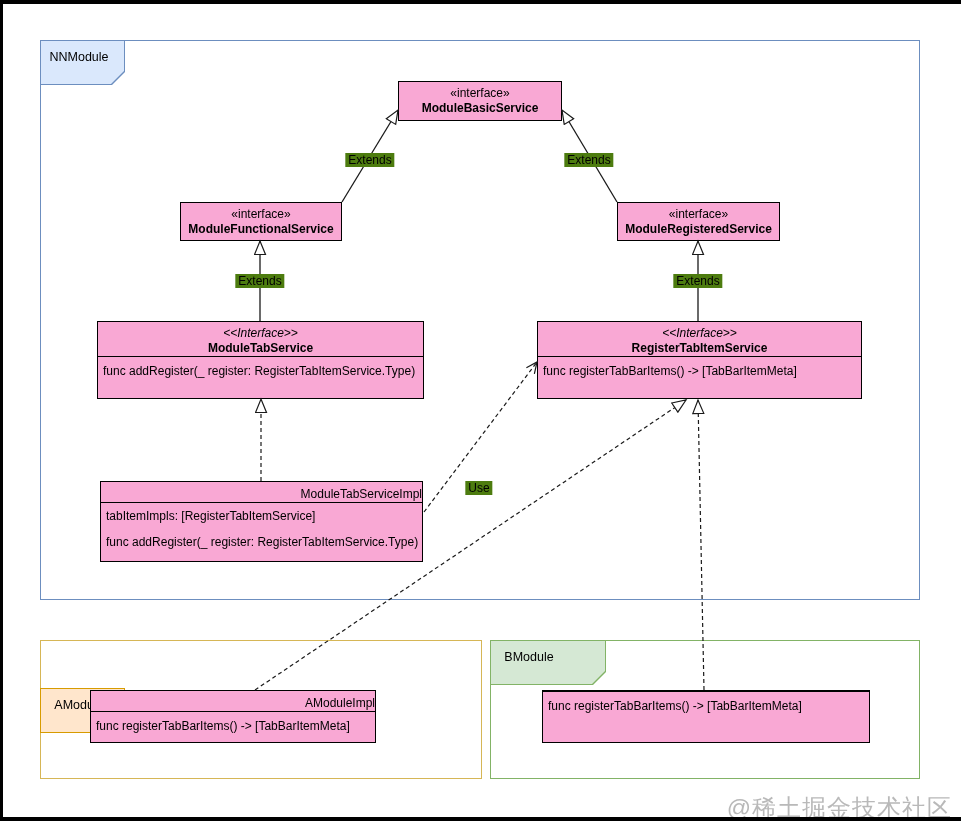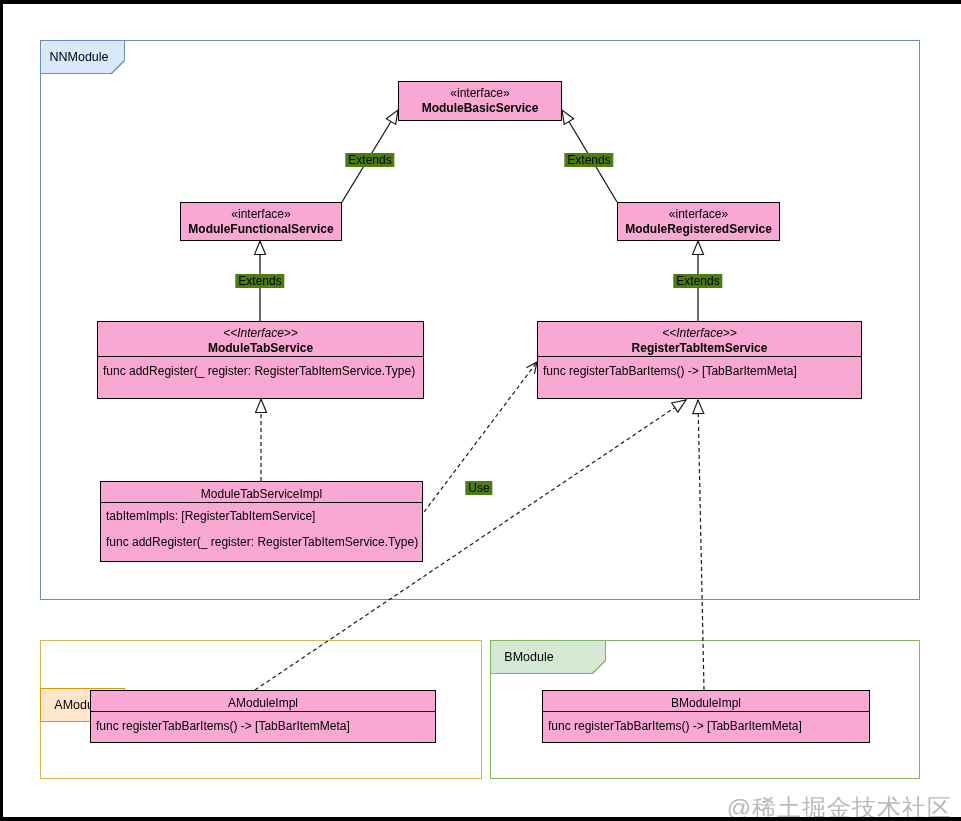--- a/index.html
+++ b/index.html
@@ -13,21 +13,21 @@
   .frame-top    { position:absolute; left:0; top:0; width:961px; height:4px; background:#000; }
   .frame-left   { position:absolute; left:0; top:0; width:3px; height:821px; background:#000; }
   .frame-bottom { position:absolute; left:0; top:817px; width:961px; height:4px; background:#000; }
 
   
   .group { position:absolute; box-sizing:border-box; background:#fff; }
   .group.nn { left:40px; top:40px;  width:880px; height:560px; border:1px solid #6c8ebf; }
   .group.am { left:40px; top:640px; width:442px; height:139px; border:1px solid #d6b656; }
   .group.bm { left:490px; top:640px; width:430px; height:139px; border:1px solid #82b366; }
 
-  .group-tab { position:absolute; width:85px; height:34px; }
+  .group-tab { position:absolute; width:85px; height:45px; }
   .tab-border, .tab-fill { position:absolute; clip-path:polygon(0 0, 100% 0, 100% calc(100% - 13px), calc(100% - 13px) 100%, 0 100%); }
   .tab-border { left:0; top:0; right:0; bottom:0; }
   .tab-fill   { left:1px; top:1px; right:1px; bottom:1px; }
   .nn .tab-border { background:#6c8ebf; } .nn .tab-fill { background:#dae8fc; }
   .am .tab-border { background:#d79b00; } .am .tab-fill { background:#ffe6cc; }
   .bm .tab-border { background:#82b366; } .bm .tab-fill { background:#d5e8d4; }
   .tab-label {
     position:absolute; left:0; top:0; width:78px; height:34px;
     display:flex; align-items:center; justify-content:center;
     font-size:12.5px;
@@ -44,23 +44,23 @@
   .uml-body { flex:1; border-top:1px solid #000; padding:7px 5px 0 5px; font-size:12px; }
   .uml-row  { height:26px; white-space:nowrap; }
   .uml-row.single { height:auto; }
 
   #b-basic      { left:398px; top:81px;  width:164px; height:40px; }
   #b-functional { left:180px; top:202px; width:162px; height:39px; }
   #b-registered { left:617px; top:202px; width:163px; height:39px; }
   #b-tabsvc     { left:97px;  top:321px; width:327px; height:78px; }
   #b-regtab     { left:537px; top:321px; width:325px; height:78px; }
   #b-tabimpl    { left:100px; top:481px; width:323px; height:81px; }
-  #b-aimpl      { left:90px;  top:690px; width:346px; height:53px; }
+  #b-aimpl      { left:90px;  top:690px; width:286px; height:53px; }
   #b-bimpl      { left:542px; top:690px; width:328px; height:53px; }
-  #b-tabimpl .uml-head, #b-aimpl .uml-head, #b-bimpl .uml-head { padding-top:5px; }
+  #b-tabimpl .uml-head, #b-aimpl .uml-head, #b-bimpl .uml-head { padding-top:5px;text-align:right; }
   #b-tabimpl .uml-body { padding-top:6px; }
 
   
   .edge-label {
     position:absolute; transform:translate(-50%,-50%);
     background:#4d7c0f; padding:0 3px; font-size:12px; white-space:nowrap;
   }
 
   svg.wires { position:absolute; left:0; top:0; width:961px; height:821px; pointer-events:none; }
 
@@ -152,23 +152,20 @@
   <div class="uml" id="b-aimpl">
     <div class="uml-head">
       <span class="cname plain">AModuleImpl</span>
     </div>
     <div class="uml-body">
       <div class="uml-row single">func registerTabBarItems() -&gt; [TabBarItemMeta]</div>
     </div>
   </div>
 
   <div class="uml" id="b-bimpl">
-    <div class="uml-head">
-      <span class="cname plain">BModuleImpl</span>
-    </div>
     <div class="uml-body">
       <div class="uml-row single">func registerTabBarItems() -&gt; [TabBarItemMeta]</div>
     </div>
   </div>
 
   <svg class="wires">
     <defs>
       <marker id="tri" markerUnits="userSpaceOnUse" markerWidth="17" markerHeight="14" refX="14.5" refY="6.5" orient="auto">
         <path d="M1,1 L14.5,6.5 L1,12 Z" fill="#ffffff" stroke="#1a1a1a" stroke-width="1.2"></path>
       </marker>

